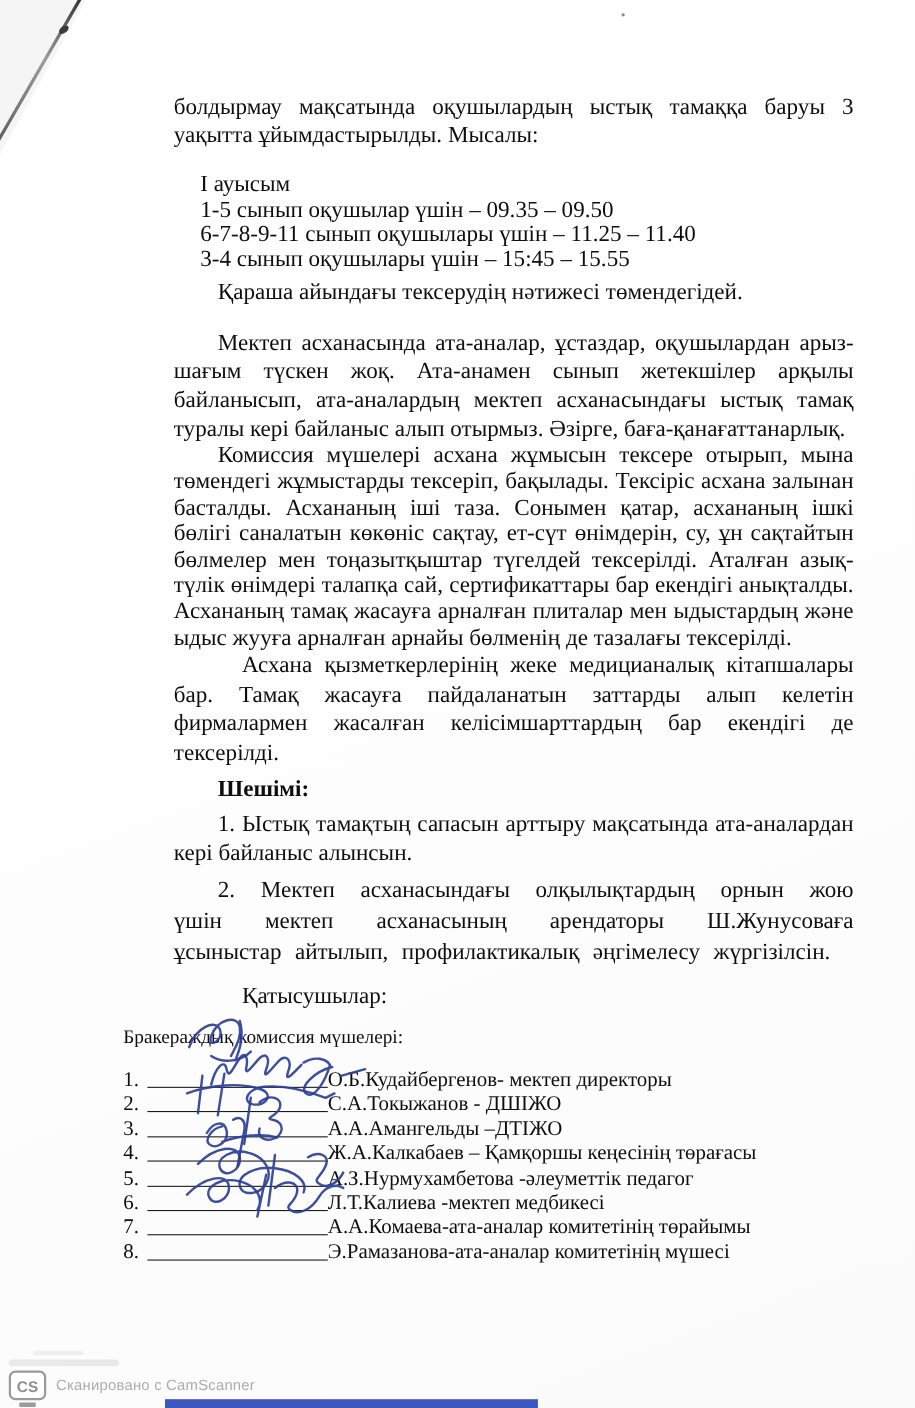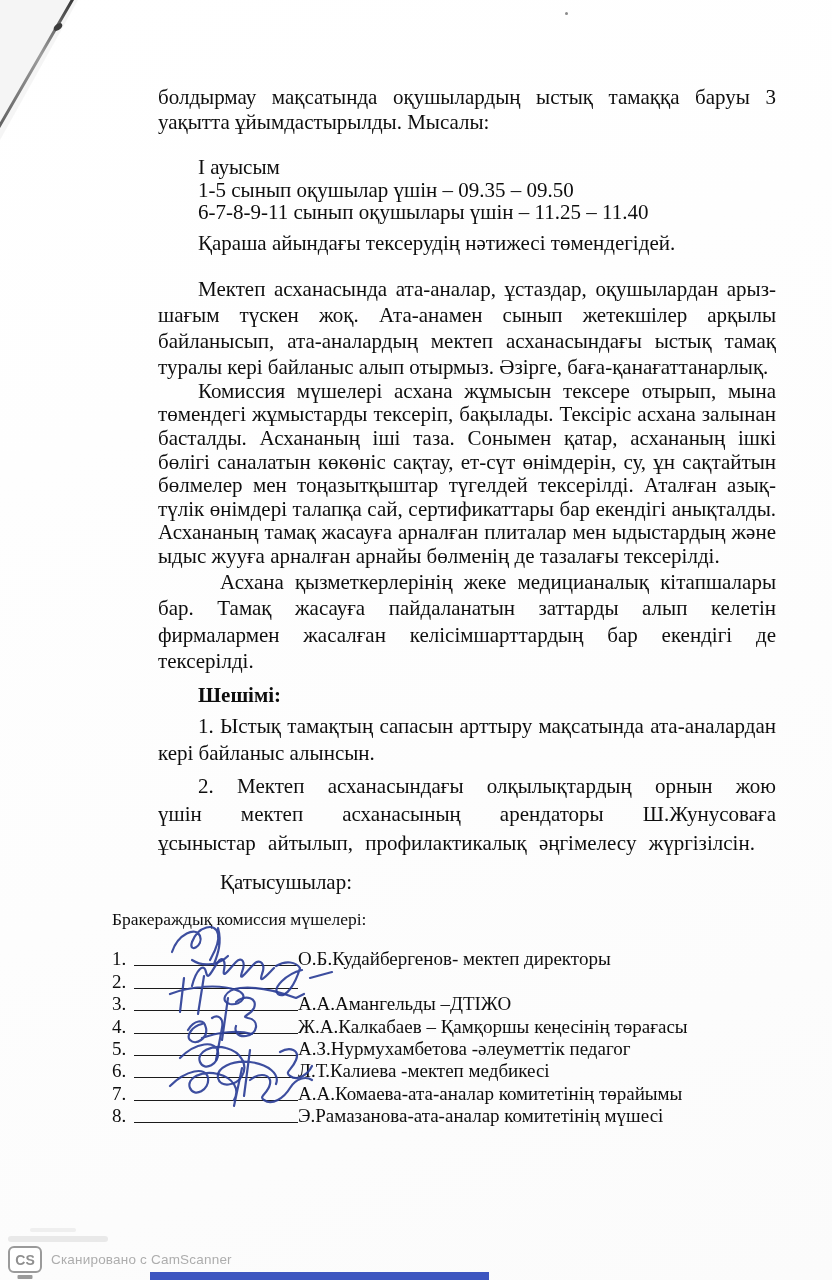--- a/index.html
+++ b/index.html
@@ -17,21 +17,21 @@
   .corner-line{position:absolute;left:74px;top:-6px;width:2.5px;height:154px;
     background:linear-gradient(#2f2f2f,#9c9c9c 45%,#606060);
     transform-origin:top left;transform:rotate(30deg);border-radius:2px;}
   .corner-dot{position:absolute;left:53px;top:24px;width:10px;height:6px;
     background:#3c3c3c;border-radius:50%;transform:rotate(-38deg);}
   .speck{position:absolute;left:565px;top:12px;width:3px;height:3px;background:#8a8a8a;border-radius:50%;}
 
   .doc{position:absolute;left:158px;top:64px;width:618px;font-size:21px;}
 
   .intro{text-align:justify;line-height:25px;}
-  .shifts{margin-left:40px;line-height:22.6px;margin-top:3px;}
+  .shifts{margin-left:24px;line-height:22.6px;margin-top:3px;}
   .para{text-align:justify;text-indent:40px;line-height:26px;margin:0;}
   .para-result{margin-top:6px;margin-bottom:20px;}
   .para-commission{line-height:23.6px;}
   .para-medical{text-indent:62px;line-height:26.5px;}
   .decision-h{font-weight:bold;margin-left:40px;margin-top:7px;line-height:26px;}
   .decision{text-align:justify;text-indent:40px;line-height:27px;margin-top:5px;}
   .decision-2{word-spacing:7px;line-height:28.5px;}
   .participants-h{margin-left:62px;margin-top:12px;line-height:26px;}
   .commission-label{font-size:17.5px;margin-left:-46px;margin-top:14px;}
   .members{margin-left:-46px;margin-top:18px;font-size:19px;}
@@ -67,20 +67,21 @@
   <div class="speck"></div>
 
   <div class="doc">
 
     <p class="intro">болдырмау мақсатында оқушылардың ыстық тамаққа баруы 3 уақытта ұйымдастырылды. Мысалы:</p>
 
     <div class="shifts">
       <div>I ауысым</div>
       <div>1-5 сынып оқушылар үшін – 09.35 – 09.50</div>
       <div>6-7-8-9-11 сынып оқушылары үшін – 11.25 – 11.40</div>
+      <div>3-4 сынып оқушылары үшін – 15:45 – 15.55</div>
     </div>
 
     <p class="para para-result">Қараша айындағы тексерудің нәтижесі төмендегідей.</p>
     <p class="para">Мектеп асханасында ата-аналар, ұстаздар, оқушылардан арыз-шағым түскен жоқ. Ата-анамен сынып жетекшілер арқылы байланысып, ата-аналардың мектеп асханасындағы ыстық тамақ туралы кері байланыс алып отырмыз. Әзірге, баға-қанағаттанарлық.</p>
     <p class="para para-commission">Комиссия мүшелері асхана жұмысын тексере отырып, мына төмендегі жұмыстарды  тексеріп, бақылады. Тексіріс асхана залынан басталды. Асхананың іші таза. Сонымен қатар, асхананың ішкі бөлігі саналатын көкөніс сақтау, ет-сүт өнімдерін, су, ұн сақтайтын бөлмелер мен тоңазытқыштар түгелдей тексерілді. Аталған азық-түлік өнімдері талапқа сай, сертификаттары бар екендігі анықталды. Асхананың тамақ жасауға арналған плиталар мен ыдыстардың және ыдыс жууға арналған арнайы бөлменің де тазалағы тексерілді.</p>
     <p class="para para-medical">Асхана  қызметкерлерінің жеке медицианалық кітапшалары бар. Тамақ жасауға пайдаланатын заттарды алып келетін фирмалармен жасалған келісімшарттардың бар екендігі де тексерілді.</p>
 
     <div class="decision-h">Шешімі:</div>
     <p class="para decision">1. Ыстық тамақтың сапасын арттыру мақсатында ата-аналардан кері байланыс алынсын.</p>
     <p class="para decision decision-2">2. Мектеп асханасындағы олқылықтардың орнын жою үшін мектеп асханасының арендаторы Ш.Жунусоваға ұсыныстар айтылып, профилактикалық әңгімелесу жүргізілсін.</p>
@@ -90,20 +91,21 @@
 
     <div class="members">
       <div class="member">
         <span class="num">1.</span>
         <span class="sigline"></span>
         <span class="name">О.Б.Кудайбергенов- мектеп директоры</span>
       </div>
       <div class="member">
         <span class="num">2.</span>
         <span class="sigline"></span>
+        <span class="name">С.А.Токыжанов - ДШІЖО</span>
       </div>
       <div class="member">
         <span class="num">3.</span>
         <span class="sigline"></span>
         <span class="name">А.А.Амангельды –ДТІЖО</span>
       </div>
       <div class="member">
         <span class="num">4.</span>
         <span class="sigline"></span>
         <span class="name">Ж.А.Калкабаев – Қамқоршы кеңесінің төрағасы</span>

